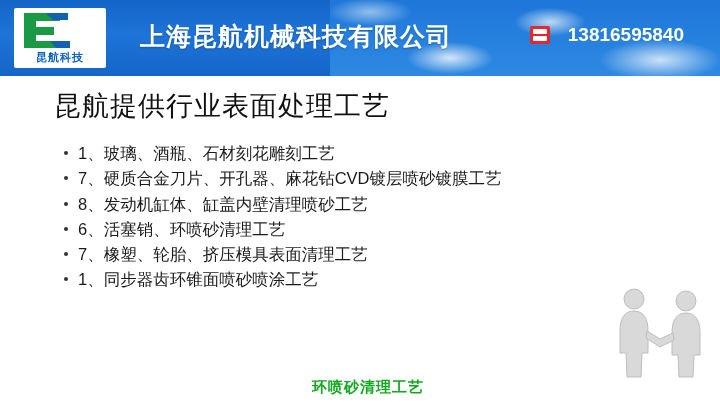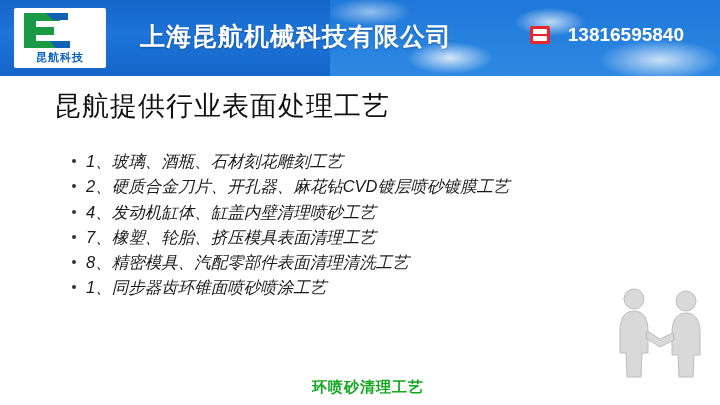--- a/index.html
+++ b/index.html
@@ -145,24 +145,23 @@
     font-size: 27px;
     color: #111111;
     letter-spacing: 1px;
     white-space: nowrap;
   }
   .bullet-list {
     position: absolute;
     left: 46px;
     top: 57px;
     width: 640px;
-    margin: 16px;
+    margin: 8px;
     padding: 0;
     list-style: none;
-    font-style: italic;
   }
   .bullet-list li {
     position: relative;
     padding-left: 16px;
     font-size: 16.5px;
     line-height: 25.3px;
     color: #1a1a1a;
     white-space: nowrap;
   }
   .bullet-list li::before {
@@ -217,24 +216,24 @@
       <span class="phone-icon"></span>
       <span class="phone-number">13816595840</span>
     </div>
   </div>
 
   <div class="content">
     <div class="title">昆航提供行业表面处理工艺</div>
 
     <ul class="bullet-list">
       <li>1、玻璃、酒瓶、石材刻花雕刻工艺</li>
-      <li>2、硬质合金刀片、开孔器、麻花钻CVD镀层喷砂镀膜工艺</li>
-      <li>4、发动机缸体、缸盖内壁清理喷砂工艺</li>
+      <li>7、硬质合金刀片、开孔器、麻花钻CVD镀层喷砂镀膜工艺</li>
+      <li>8、发动机缸体、缸盖内壁清理喷砂工艺</li>
+      <li>6、活塞销、环喷砂清理工艺</li>
       <li>7、橡塑、轮胎、挤压模具表面清理工艺</li>
-      <li>8、精密模具、汽配零部件表面清理清洗工艺</li>
       <li>1、同步器齿环锥面喷砂喷涂工艺</li>
     </ul>
 
     <svg class="people" viewBox="0 0 120 96">
       <g fill="#d9d9d9" stroke="#bdbdbd" stroke-width="1">
         <circle cx="34" cy="16" r="10"></circle>
         <path d="M34 28 C24 28 20 36 20 48 L20 70 L26 70 L27 94 L41 94 L42 70 L48 70 L48 48 C48 36 44 28 34 28 Z"></path>
         <circle cx="86" cy="18" r="10"></circle>
         <path d="M86 30 C76 30 72 38 72 50 L72 72 L78 72 L79 94 L93 94 L94 72 L100 72 L100 50 C100 38 96 30 86 30 Z"></path>
         <path d="M47 48 L60 56 L73 50 L74 57 L60 64 L46 55 Z"></path>

